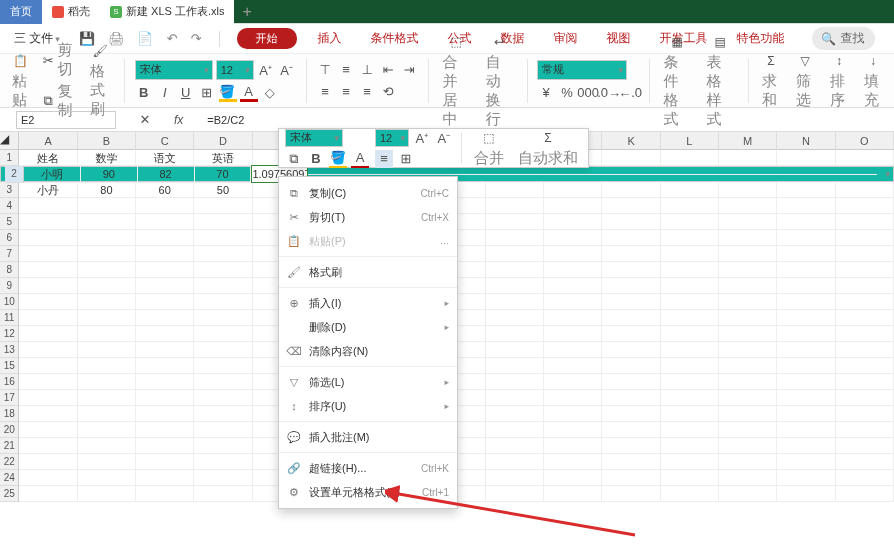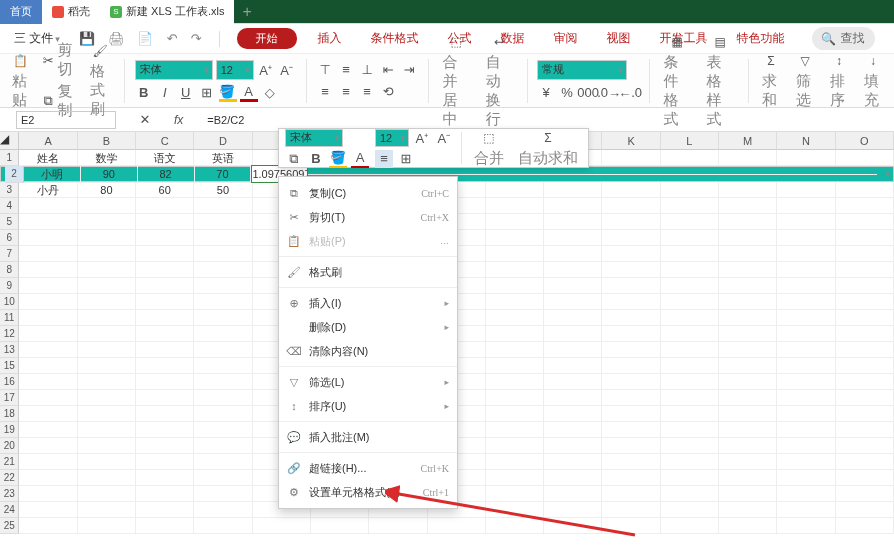--- a/index.html
+++ b/index.html
@@ -44,21 +44,21 @@
 .cell{width:60px;border-right:1px solid #eee;border-bottom:1px solid #eee;font-size:11px;text-align:center;line-height:16px;overflow:hidden;}
 .cell.cursel{border:1px solid #3a8b3e;background:#fff;text-align:right;padding-right:2px;}
 .minitb{position:absolute;left:278px;top:128px;background:#fff;border:1px solid #ccc;display:flex;align-items:center;padding:3px 6px;gap:6px;box-shadow:0 2px 6px rgba(0,0,0,.15);height:40px;}
 .minitb .sel{height:18px;}
 .minitb .col{display:flex;flex-direction:column;gap:3px;}
 .minitb .br{display:flex;gap:4px;align-items:center;}
 .ctxmenu{position:absolute;left:278px;top:176px;width:180px;background:#fff;border:1px solid #ccc;box-shadow:0 4px 10px rgba(0,0,0,.2);padding:4px 0;}
 .ctxitem{height:24px;display:flex;align-items:center;padding:0 8px;gap:8px;font-size:11px;color:#333;position:relative;}
 .ctxitem.disabled{color:#bbb;}
 .ctxicon{width:14px;height:14px;display:flex;align-items:center;justify-content:center;color:#777;font-size:11px;}
-.ctxsc{position:absolute;right:8px;color:#999;font-size:10px;font-family:Liberation Serif, serif;}
+.ctxsc{position:absolute;right:8px;color:#999;font-size:10px;}
 .ctxarr{position:absolute;right:8px;color:#999;font-size:9px;}
 .ctxsep{height:1px;background:#eee;margin:3px 0;}
 .arrow{position:absolute;pointer-events:none;}
 svg{display:block;}
 </style>
 </head>
 <body>
 
 <div class="tabbar">
   <div class="tab home">首页</div>
@@ -533,38 +533,20 @@
         <div class="cell"></div>
         <div class="cell"></div>
         <div class="cell"></div>
         <div class="cell"></div>
         <div class="cell"></div>
         <div class="cell"></div>
         <div class="cell"></div>
         <div class="cell"></div>
       </div>
       <div class="row">
-        <div class="rh">19</div>
-        <div class="cell"></div>
-        <div class="cell"></div>
-        <div class="cell"></div>
-        <div class="cell"></div>
-        <div class="cell"></div>
-        <div class="cell"></div>
-        <div class="cell"></div>
-        <div class="cell"></div>
-        <div class="cell"></div>
-        <div class="cell"></div>
-        <div class="cell"></div>
-        <div class="cell"></div>
-        <div class="cell"></div>
-        <div class="cell"></div>
-        <div class="cell"></div>
-      </div>
-      <div class="row">
         <div class="rh">20</div>
         <div class="cell"></div>
         <div class="cell"></div>
         <div class="cell"></div>
         <div class="cell"></div>
         <div class="cell"></div>
         <div class="cell"></div>
         <div class="cell"></div>
         <div class="cell"></div>
         <div class="cell"></div>
@@ -588,38 +570,20 @@
         <div class="cell"></div>
         <div class="cell"></div>
         <div class="cell"></div>
         <div class="cell"></div>
         <div class="cell"></div>
         <div class="cell"></div>
         <div class="cell"></div>
       </div>
       <div class="row">
         <div class="rh">22</div>
-        <div class="cell"></div>
-        <div class="cell"></div>
-        <div class="cell"></div>
-        <div class="cell"></div>
-        <div class="cell"></div>
-        <div class="cell"></div>
-        <div class="cell"></div>
-        <div class="cell"></div>
-        <div class="cell"></div>
-        <div class="cell"></div>
-        <div class="cell"></div>
-        <div class="cell"></div>
-        <div class="cell"></div>
-        <div class="cell"></div>
-        <div class="cell"></div>
-      </div>
-      <div class="row">
-        <div class="rh">23</div>
         <div class="cell"></div>
         <div class="cell"></div>
         <div class="cell"></div>
         <div class="cell"></div>
         <div class="cell"></div>
         <div class="cell"></div>
         <div class="cell"></div>
         <div class="cell"></div>
         <div class="cell"></div>
         <div class="cell"></div>

